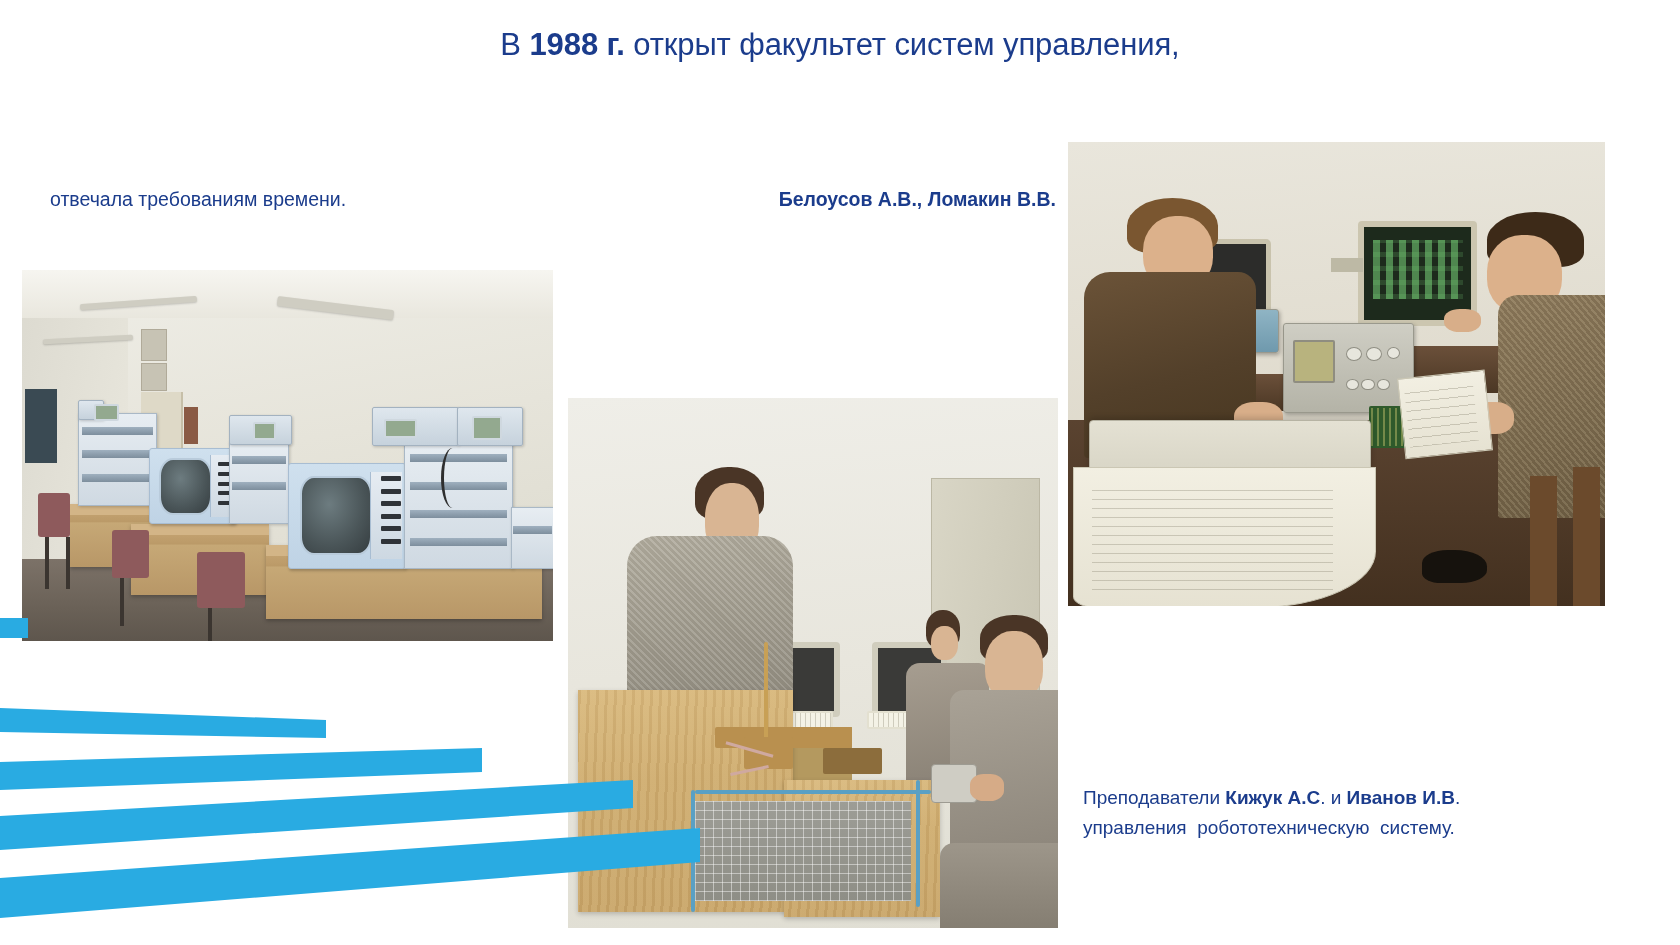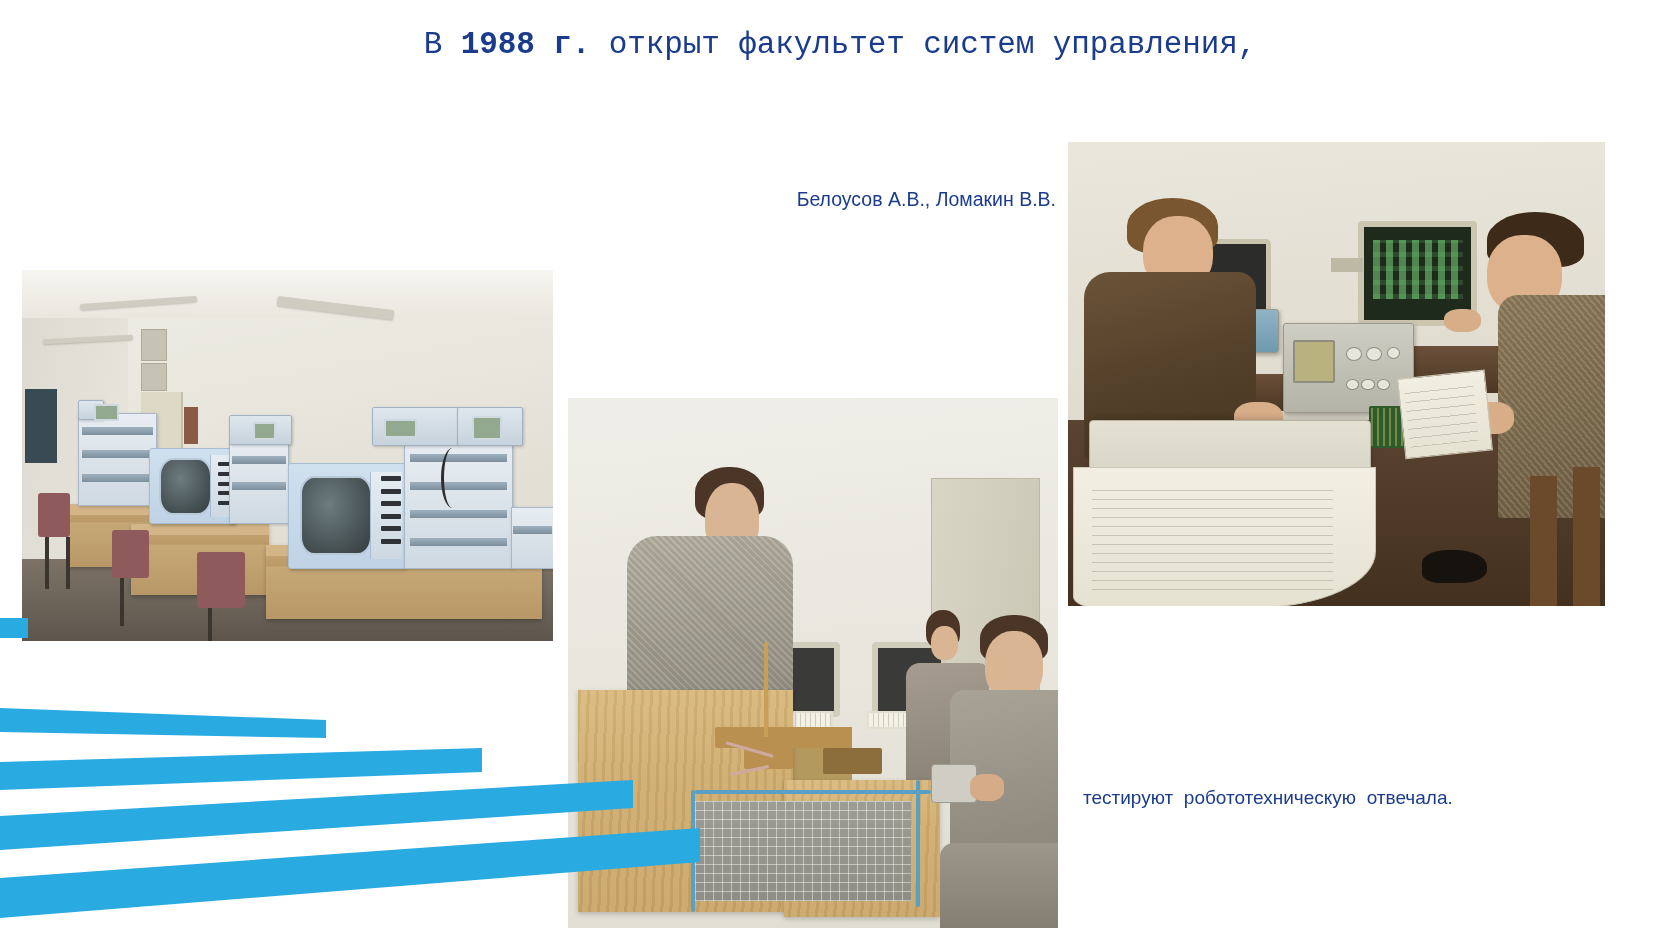--- a/index.html
+++ b/index.html
@@ -21,31 +21,31 @@
     position: absolute;
     left: 0;
     top: 22px;
     width: 1680px;
     text-align: center;
     font-size: 31px;
     line-height: 45px;
     color: #1b3c8c;
     letter-spacing: -0.1px;
   }
-  #slide-title .ln { display: block; white-space: pre; font-family: Liberation Mono, monospace; }
+  #slide-title .ln { display: block; white-space: pre; }
   #slide-title b { font-weight: bold; }
 
   
   .caption {
     position: absolute;
     color: #1b3c8c;
     font-size: 19.5px;
     line-height: 34px;
   }
-  .caption b { font-weight: normal; }
+  .caption b { font-weight: bold; }
   .caption .ln { display: block; white-space: pre; }
 
   #caption-left  { left: 50px;  top: 182px; text-align: left; }
   #caption-mid   { left: 676px; top: 182px; text-align: right; width: 380px; }
   #caption-right { left: 1083px; top: 783px; text-align: left; font-size: 19px; line-height: 30px; }
 
   
   .photo {
     position: absolute;
     overflow: hidden;
@@ -330,20 +330,21 @@
   #deco-stripes svg { display:block; width:100%; height:100%; }
 </style>
 </head>
 <body>
 
 <div id="slide-title">
   <span class="ln"><span>В </span><b>1988 г.</b><span> открыт факультет систем управления,</span></span>
 </div>
 
 <div class="caption" id="caption-left">
+  <span class="ln">отвечала требованиям времени.</span>
 </div>
 
 <div class="caption" id="caption-mid">
   <span class="ln"><b>Белоусов А.В., Ломакин В.В.</b></span>
 </div>
 
 <div class="photo" id="photo-lab-classroom">
   <div class="scene">
     <div class="wall"></div>
     <div class="wall2"></div>
@@ -518,21 +519,22 @@
     <div class="printer" style="left:4%; top:60%; width:52%; height:16%;"></div>
     <div class="paper" style="left:1%; top:70%; width:56%; height:30%; border-radius:0 0 40% 8%;"></div>
 
     <div class="chairw" style="left:86%; top:72%; width:5%; height:28%;"></div>
     <div class="chairw" style="left:94%; top:70%; width:5%; height:30%;"></div>
     <div class="shoe" style="left:66%; top:88%; width:12%; height:7%;"></div>
   </div>
 </div>
 
 <div class="caption" id="caption-right">
-  <span class="ln">тестируют  робототехническую  отвечала.</span>
+  <span class="ln"><span>Преподаватели </span><b>Кижук А.С</b><span>. и </span><b>Иванов И.В</b><span>.</span></span>
+  <span class="ln">управления  робототехническую  систему.</span>
 </div>
 
 <div id="deco-stripes">
   <svg viewBox="0 0 700 345" preserveAspectRatio="none">
     <polygon fill="#29ABE2" points="0,18 28,18 28,38 0,38"></polygon>
     <polygon fill="#29ABE2" points="0,108 326,120 326,138 0,132"></polygon>
     <polygon fill="#29ABE2" points="0,162 482,148 482,172 0,190"></polygon>
     <polygon fill="#29ABE2" points="0,216 633,180 633,208 0,250"></polygon>
     <polygon fill="#29ABE2" points="0,278 700,228 700,262 0,318"></polygon>
   </svg>

